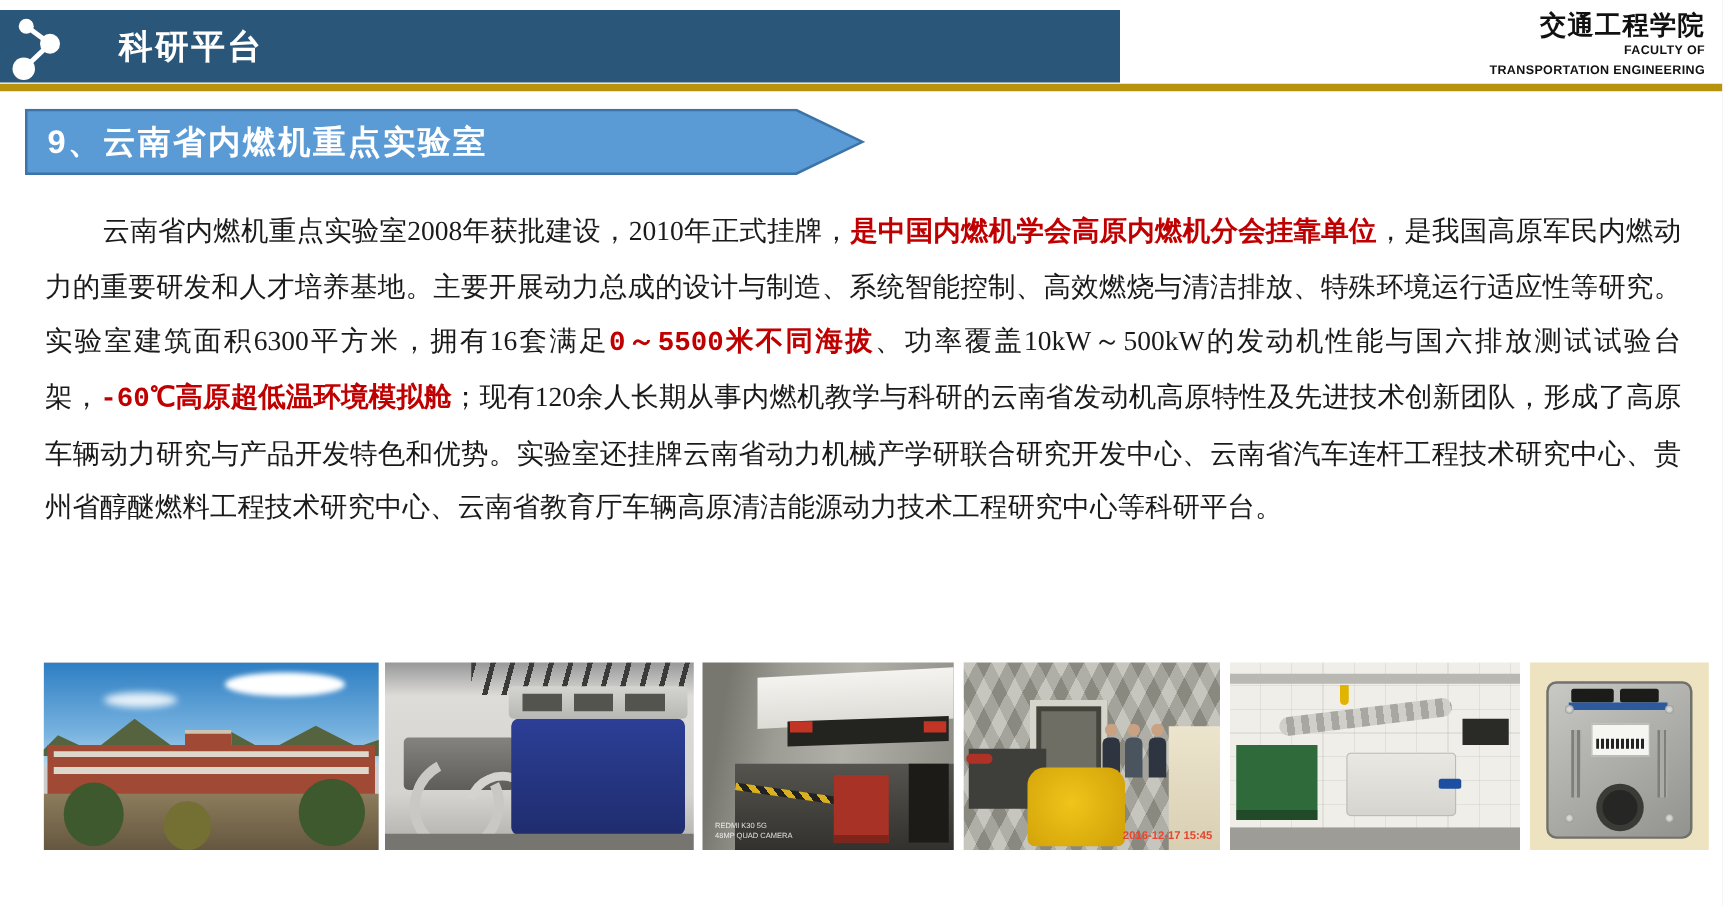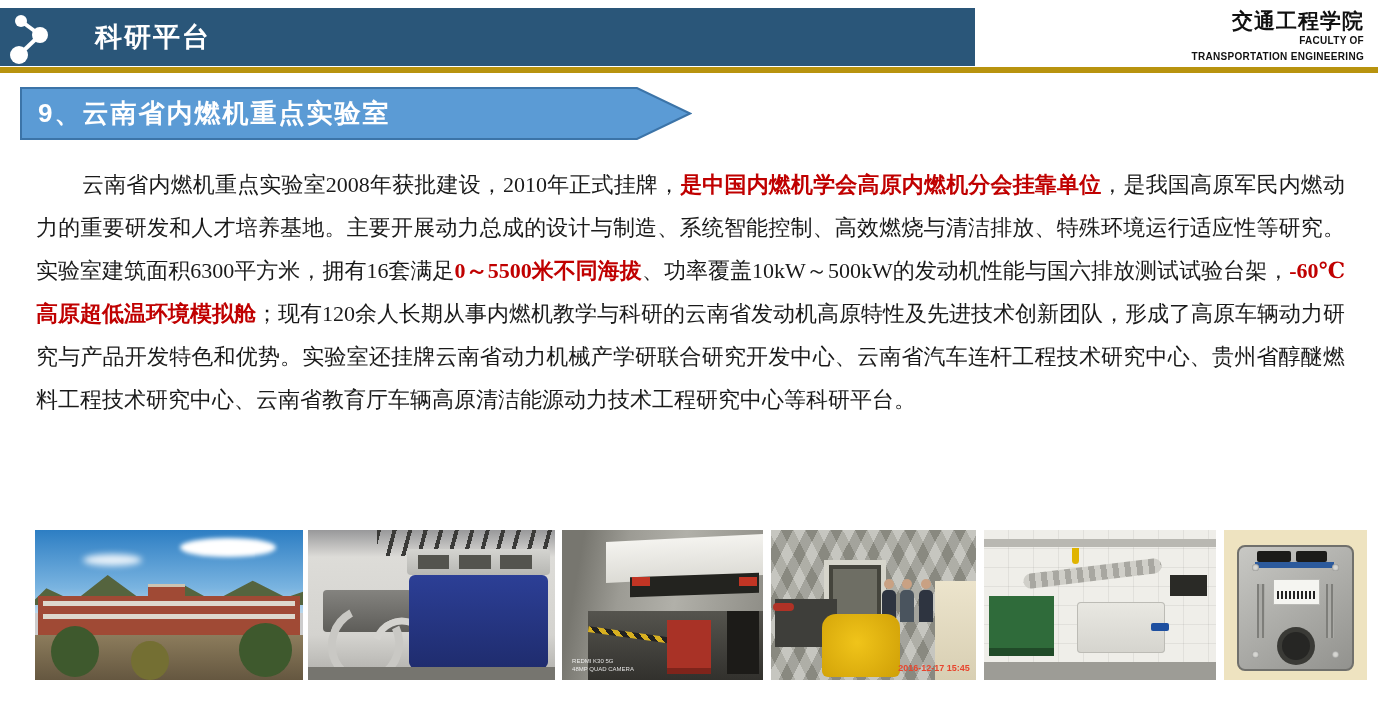--- a/index.html
+++ b/index.html
@@ -1,20 +1,20 @@
 <!DOCTYPE html>
 <html style="--header-bar: #2A5679; --gold-line: #B8930E; --banner-fill: #5B9BD5; --banner-border: #3C74A8; --highlight-red: #C00000; --timestamp-red: #E8452D;"><head>
 <meta charset="utf-8">
 <style>
   html,body{margin:0;padding:0;background:#fff;}
   .slide{position:relative;width:1378px;height:725px;background:#fff;overflow:hidden;
          outline:1px solid #d9d9d9;font-family:"Liberation Sans",sans-serif;}
 
   
-  .header-bar{position:absolute;left:0;top:8px;width:975px;height:58px;
+  .header-bar{position:absolute;left:0;top:8px;width:896px;height:58px;
               background:var(--header-bar,#2A5679);}
   .logo{position:absolute;left:6px;top:4px;width:48px;height:52px;}
   .logo line{stroke:#fff;stroke-width:4;}
   .logo circle{fill:#fff;}
   .page-title{position:absolute;left:95px;top:0;line-height:58px;color:#fff;
               font-size:27px;font-weight:bold;letter-spacing:2px;}
   .faculty{position:absolute;right:14px;top:9px;text-align:right;color:#111;}
   .faculty-cn{font-size:21px;font-weight:bold;line-height:24px;letter-spacing:1px;}
   .faculty-en{font-size:10px;font-weight:bold;line-height:16px;letter-spacing:.3px;}
   .gold-line{position:absolute;left:0;top:67px;width:1378px;height:6px;
@@ -25,21 +25,21 @@
   .banner svg{position:absolute;left:0;top:0;width:100%;height:100%;}
   .banner polygon{fill:var(--banner-fill,#5B9BD5);stroke:var(--banner-border,#3C74A8);stroke-width:2;}
   .banner-title{position:absolute;left:18px;top:0;line-height:53px;color:#fff;
                 font-size:26px;font-weight:bold;letter-spacing:2px;}
 
   
   .body-text{position:absolute;left:36px;top:163px;width:1309px;margin:0;
              font-family:"Liberation Serif","DejaVu Serif",serif;
              font-size:22px;line-height:43px;color:#1a1a1a;
              text-align:justify;text-indent:46px;}
-  .seg-red-bold{color:var(--highlight-red,#C00000);font-weight:bold;}
+  .seg-red-bold{color:var(--highlight-red,#C00000);font-weight:bold;font-family:Liberation Mono, monospace;}
 
   
   .photo{position:absolute;top:530px;height:150px;overflow:hidden;background:#ccc;}
   .abs{position:absolute;}
 
   
   #p1{left:35px;width:268px;}
   #p1 .sky{inset:0 0 45% 0;background:linear-gradient(#2d7ec3,#7ab4e0 70%,#b9d7ec);}
   #p1 .cloud1{top:5%;left:54%;width:36%;height:13%;background:#fff;border-radius:50%;filter:blur(2px);}
   #p1 .cloud2{top:16%;left:18%;width:22%;height:8%;background:rgba(255,255,255,.85);border-radius:50%;filter:blur(3px);}

